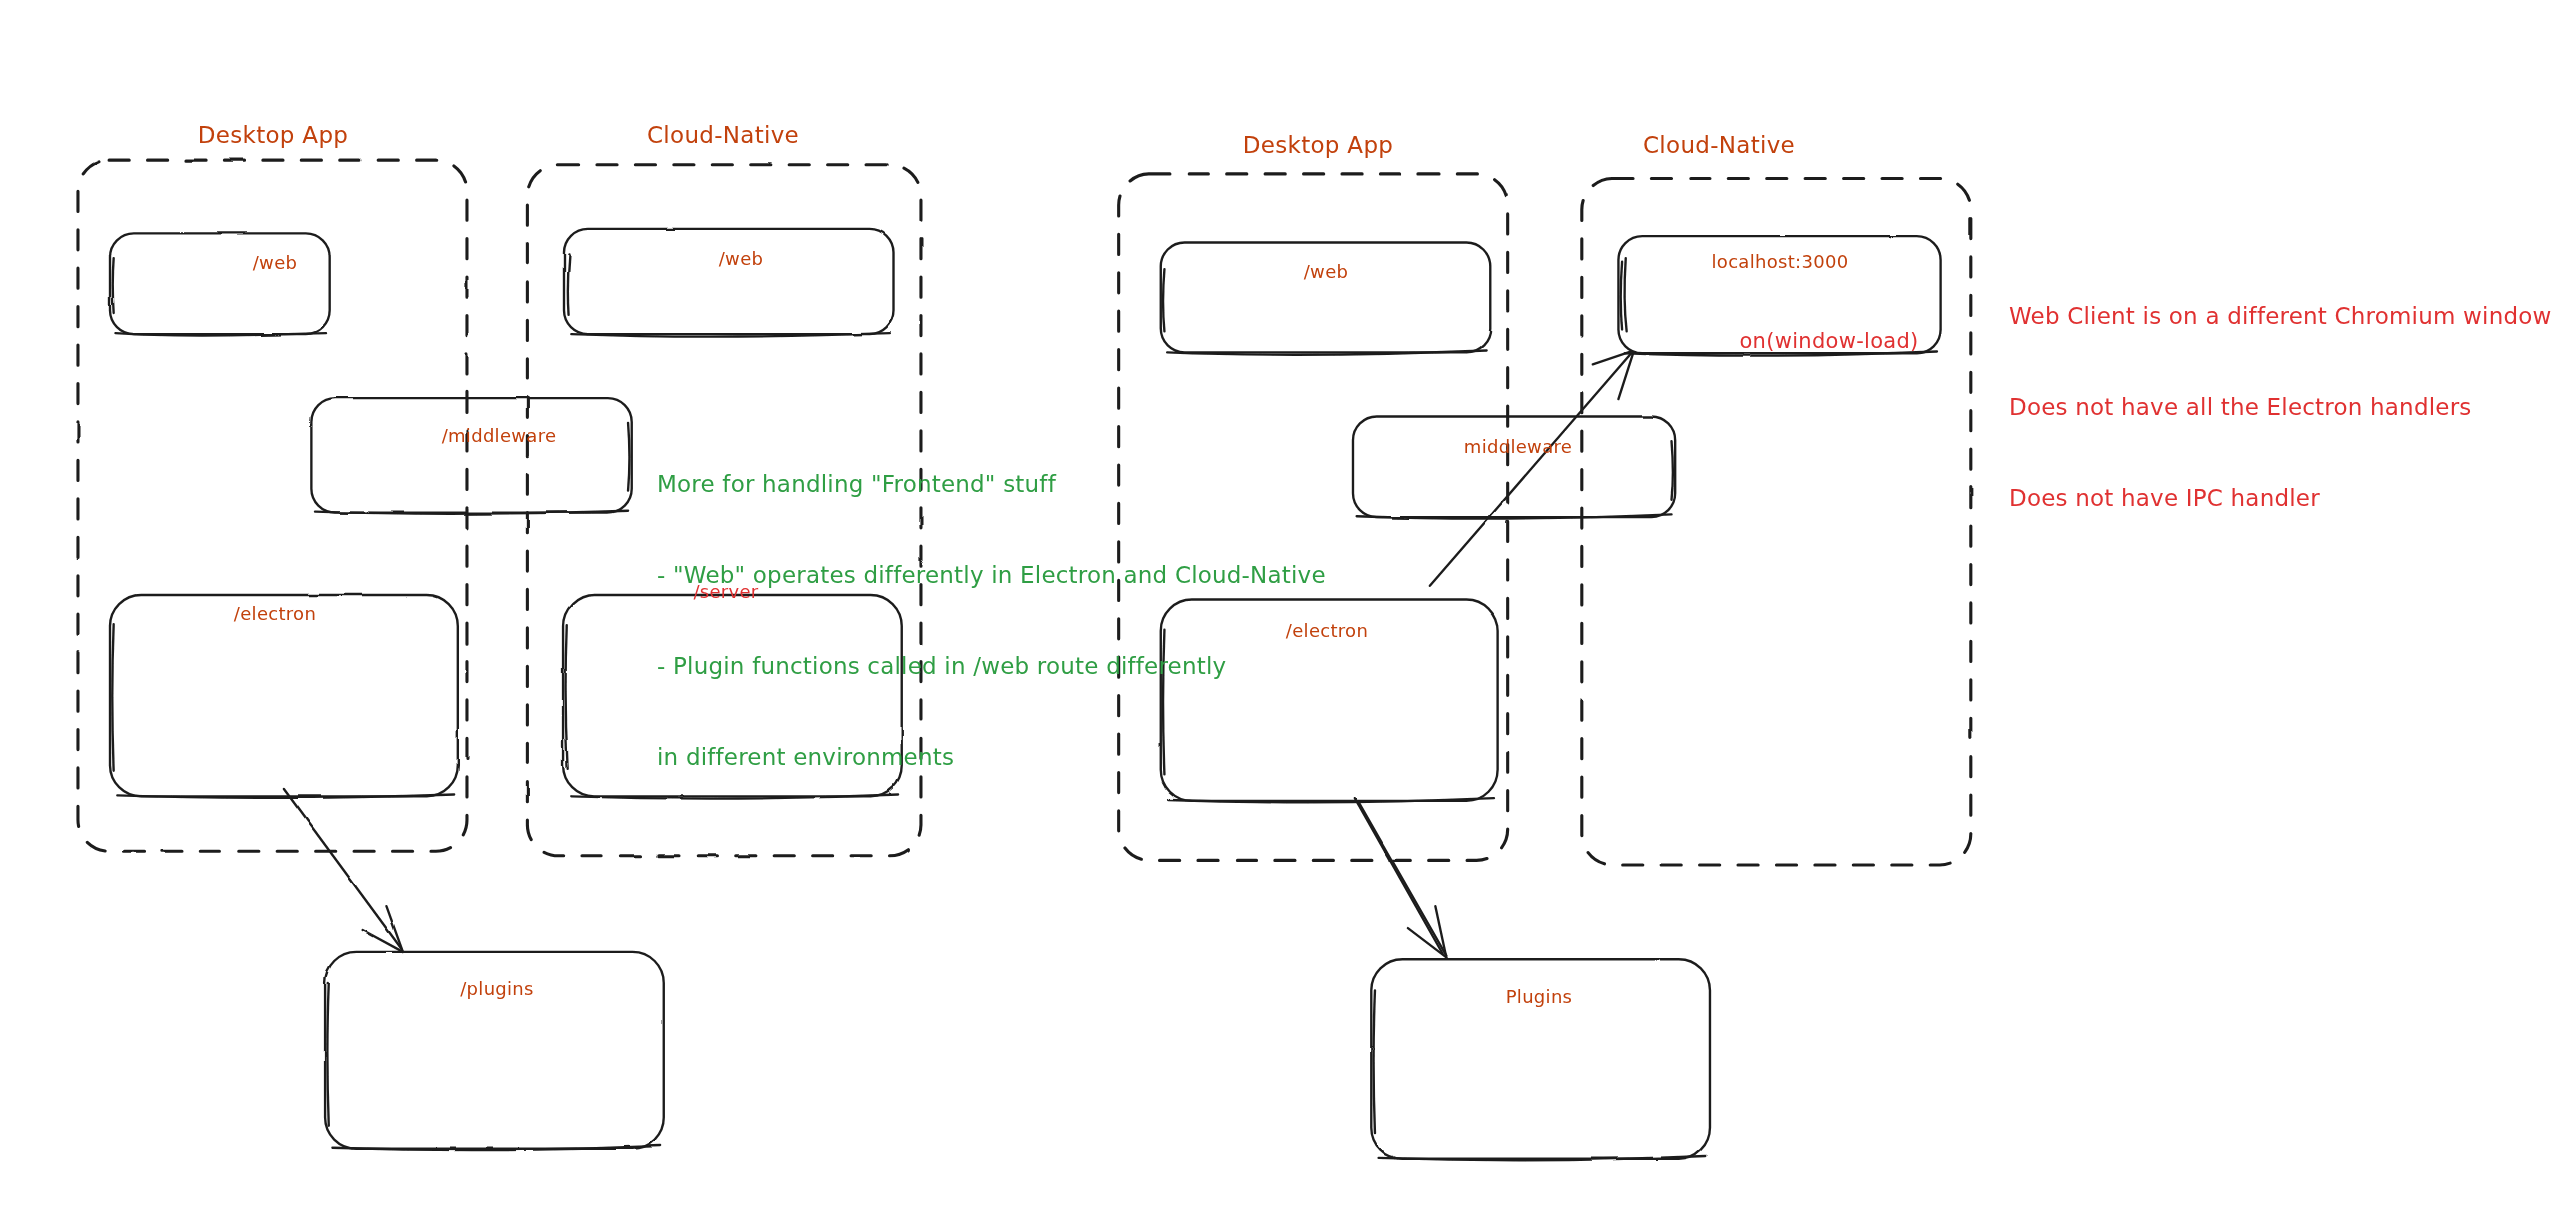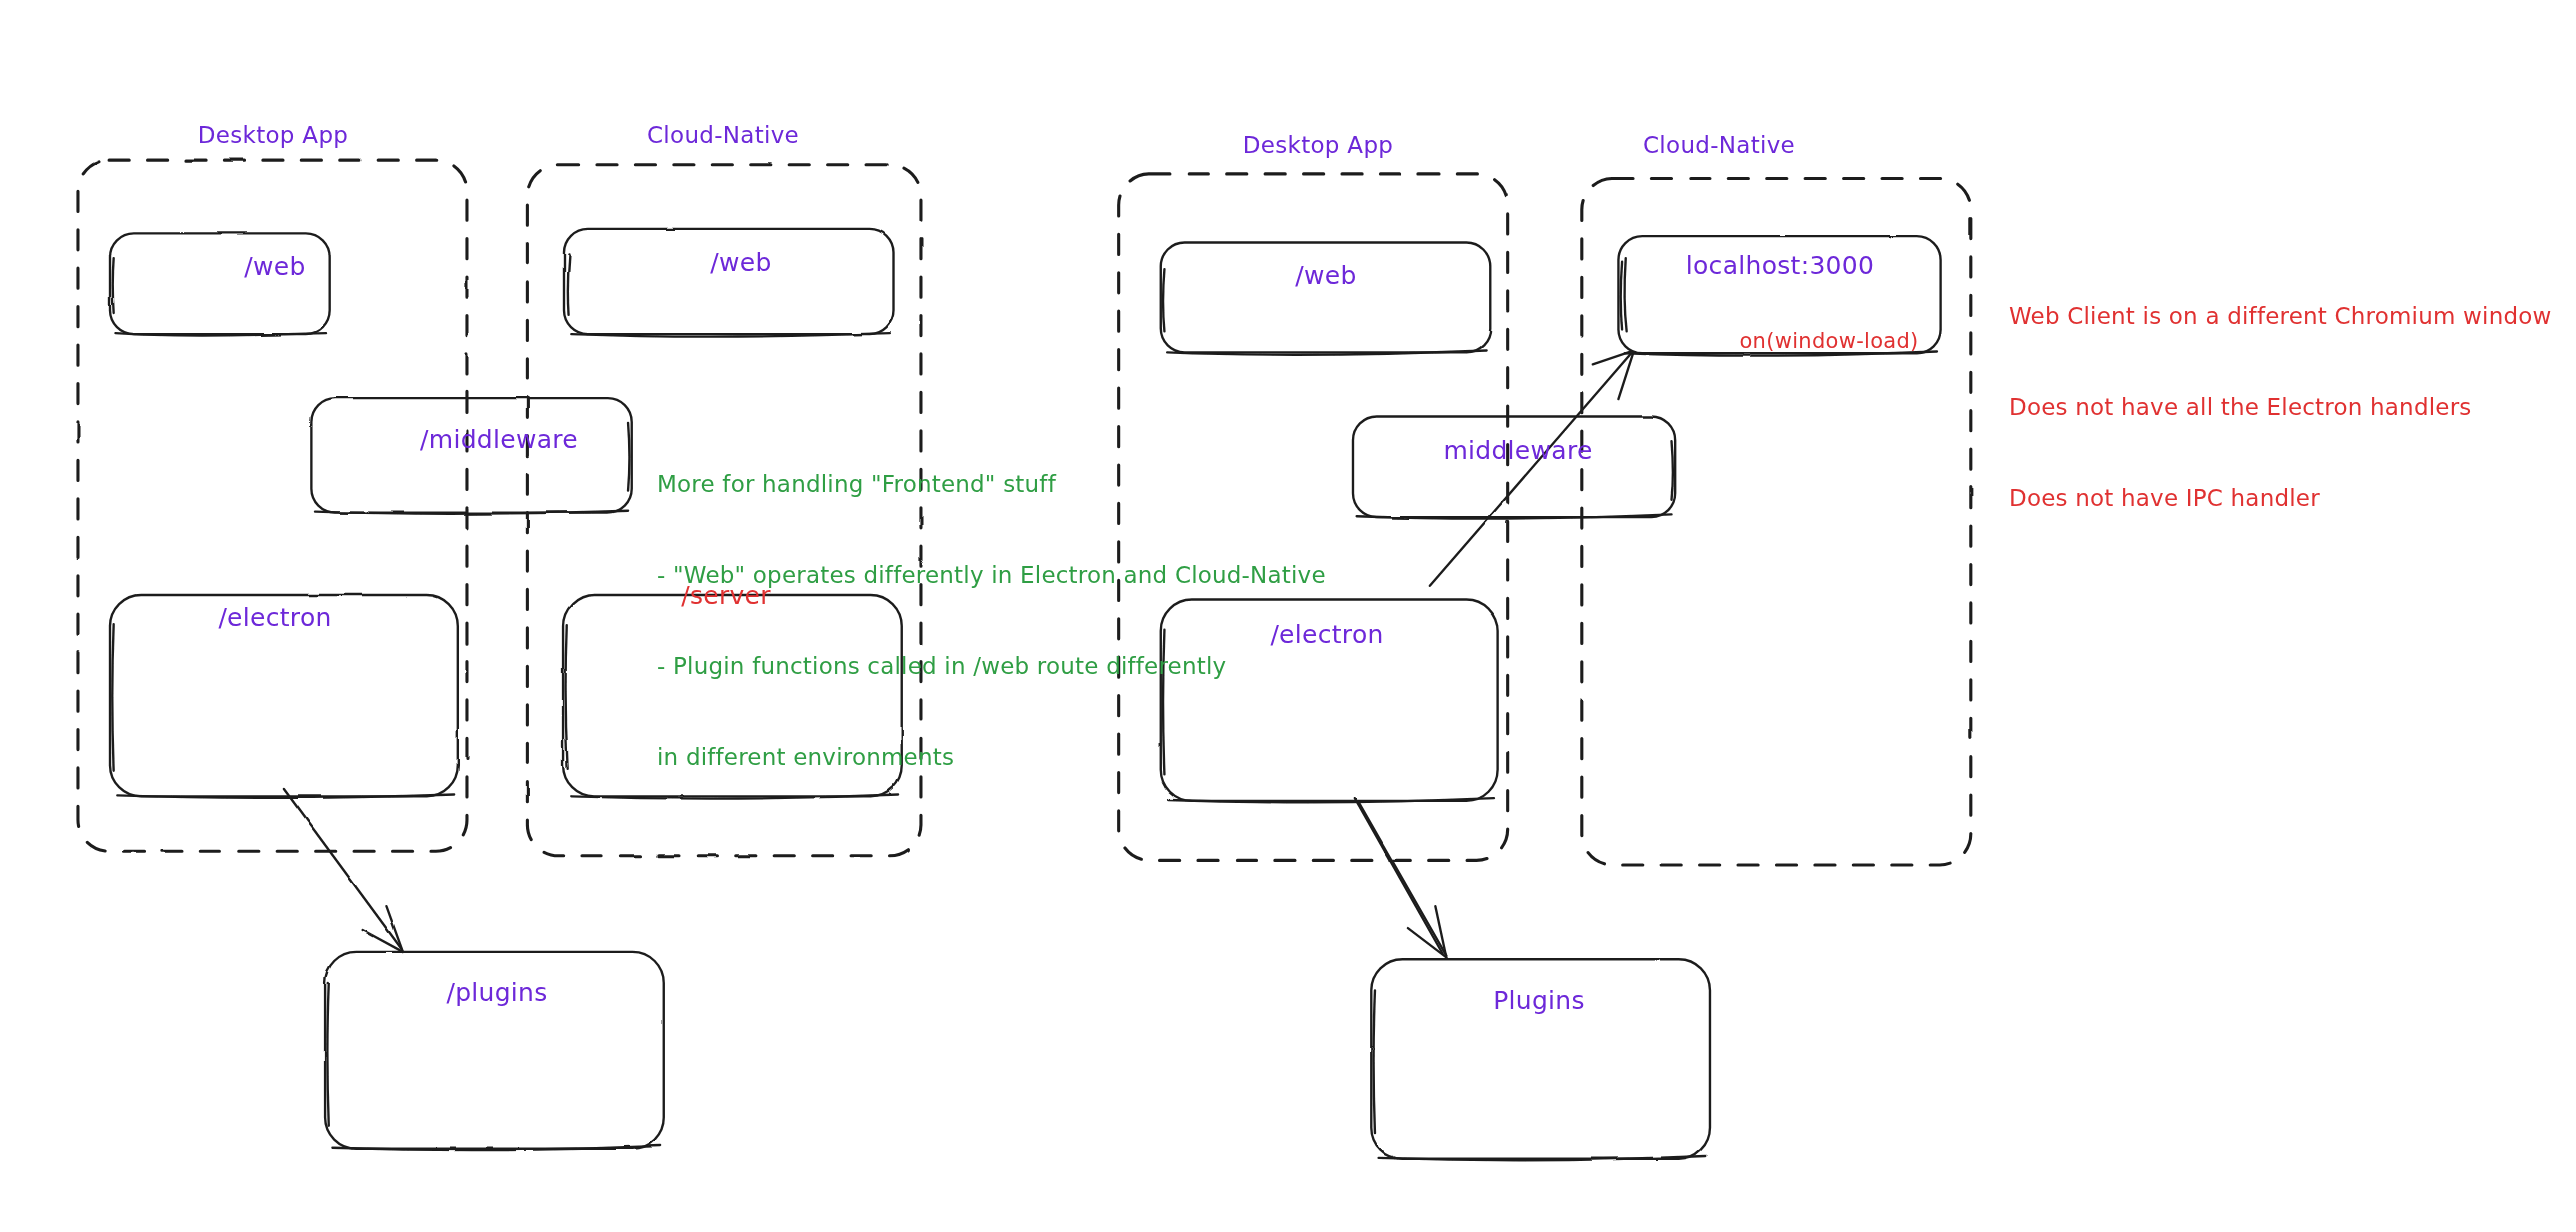--- a/index.html
+++ b/index.html
@@ -22,33 +22,33 @@
   }
   #sketch {
     position: absolute;
     left: 0; top: 0;
     width: 2576px;
     height: 1232px;
   }
   
   .lbl {
     position: absolute;
-    color: #6d28d9;
+    color: #c2410c;
     font-family: "DejaVu Sans", sans-serif;
     white-space: pre;
     line-height: 1.0;
     letter-spacing: 0.3px;
   }
   .group-title {
     font-size: 23px;
     text-align: center;
     transform: translateX(-50%);
   }
   .box-label {
-    font-size: 25px;
+    font-size: 18px;
     text-align: center;
     transform: translateX(-50%);
   }
   .box-sublabel {
     font-size: 21px;
     text-align: center;
     transform: translateX(-50%);
     color: #e03131;
     margin-top: 28px;
   }

